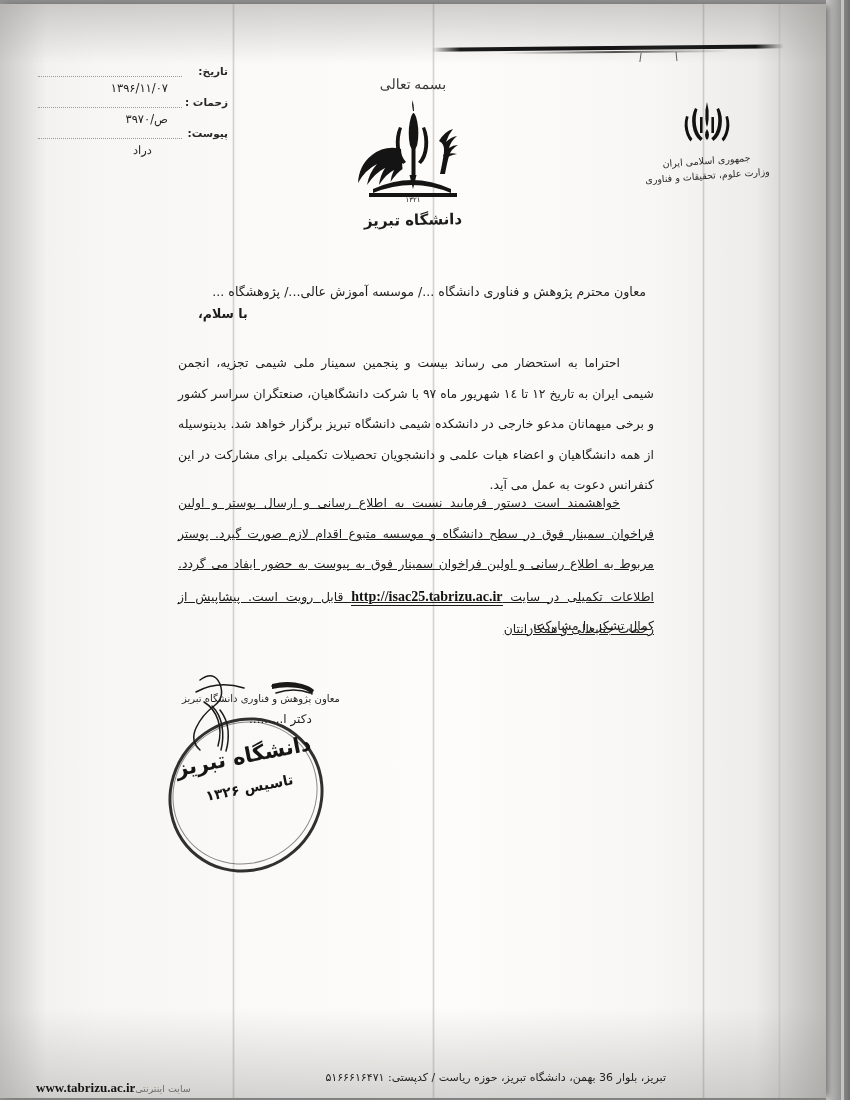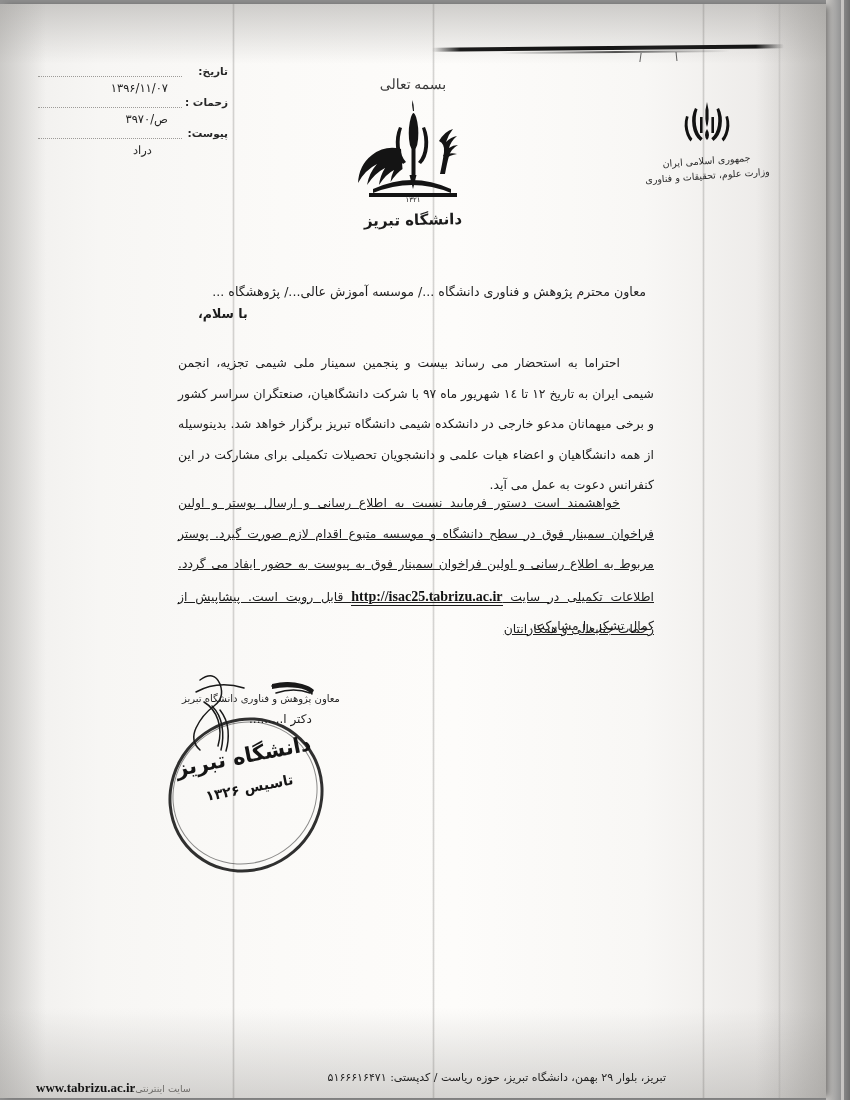--- a/index.html
+++ b/index.html
@@ -311,20 +311,20 @@
         <div id="stamp-ring"></div>
         <div id="stamp-ring2"></div>
         <div id="stamp-text">
           <div id="stamp-l1">دانشگاه تبریز</div>
           <div id="stamp-l2">تاسیس ۱۳۲۶</div>
         </div>
       </div>
     </div>
 
     <div id="footer">
-      <div id="footer-address">تبریز، بلوار ۲۹ بهمن، دانشگاه تبریز، حوزه ریاست / کدپستی: ۵۱۶۶۶۱۶۴۷۱</div>
+      <div id="footer-address">تبریز، بلوار 36 بهمن، دانشگاه تبریز، حوزه ریاست / کدپستی: ۵۱۶۶۶۱۶۴۷۱</div>
       <div id="footer-site-label">سایت اینترنتی:</div>
       <div id="footer-site-url">www.tabrizu.ac.ir</div>
     </div>
 
   </div>
   <div id="edge-dark2"></div>
 </div>
 
 </body></html>

